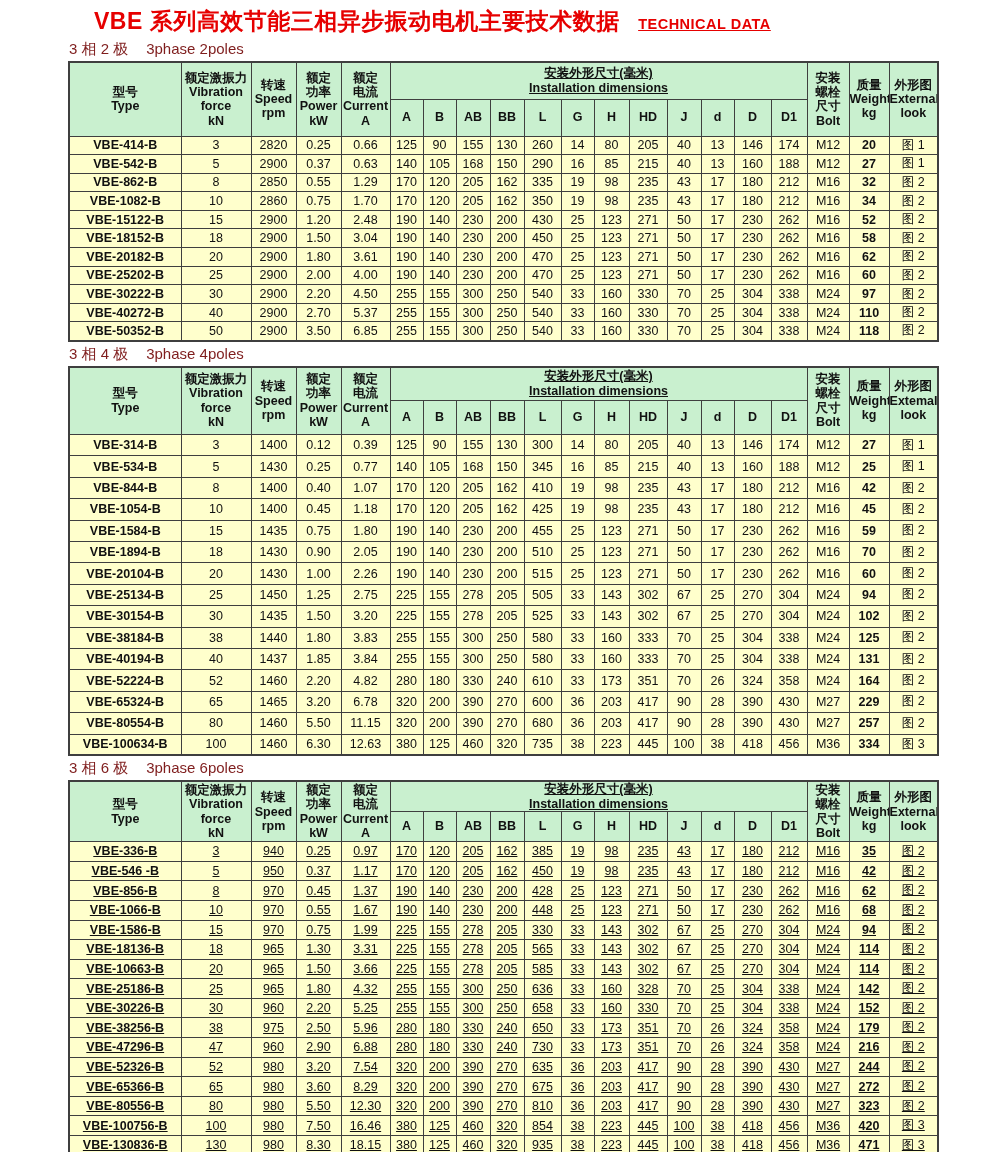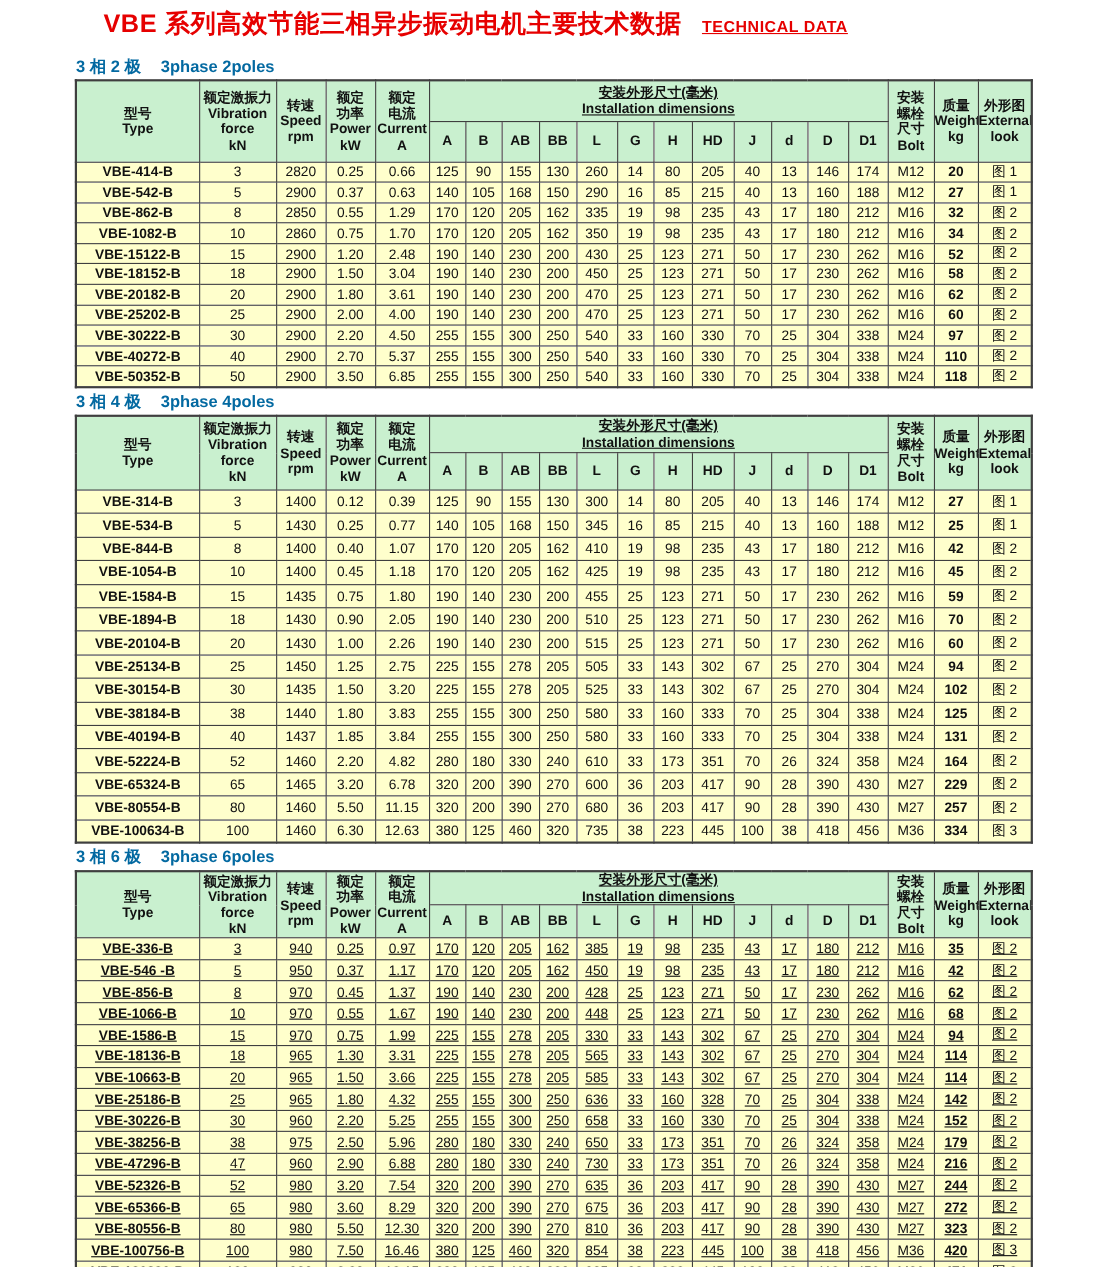--- a/index.html
+++ b/index.html
@@ -1,21 +1,21 @@
 <!DOCTYPE html>
 <html><head>
 <meta charset="utf-8">
 <style>
   html,body{margin:0;padding:0;background:#ffffff;}
   body{font-family:"Liberation Sans","DejaVu Sans",sans-serif;color:#111;}
   .page{width:1000px;height:1152px;box-sizing:border-box;padding:4px 0 0 68px;background:#fff;overflow:hidden;}
-  .title-row{margin:2px 0 14px 26px;white-space:nowrap;}
+  .title-row{margin:2px 0 3px 26px;white-space:nowrap;}
   .title-cn{color:#e60000;font-weight:bold;font-size:23px;letter-spacing:0.5px;}
   .title-en{color:#e60000;font-weight:bold;font-size:14.5px;text-decoration:underline;margin-left:14px;letter-spacing:0.5px;}
-  .section-label{font-size:15px;font-weight:700;color:#0369a1;margin:3px 0 2px 1px;}
+  .section-label{font-size:15px;font-weight:400;color:#7f1d1d;margin:3px 0 2px 1px;}
   .section-label .en{margin-left:18px;}
   table.t{border-collapse:collapse;table-layout:fixed;width:869px;border:2px solid #3f3f3f;margin-bottom:2px;}
   table.t th,table.t td{border:1px solid #3f3f3f;text-align:center;vertical-align:middle;padding:0;overflow:hidden;}
   table.t thead th{background:#c9f0cf;font-weight:bold;font-size:12.5px;line-height:1.15;}
   table.t tbody td{background:#ffffcc;font-size:12.5px;}
   table.t td.model,table.t td.wt{font-weight:bold;}
   th.dims-title{text-align:left;padding-left:8px;font-size:13px;text-decoration:underline;}
   
   .t0 thead tr{height:37px;} .t0 tbody tr{height:18.6px;} .t0 tbody td{font-size:12px;}
   .t1 thead tr{height:34px;} .t1 tbody tr{height:21.4px;}

